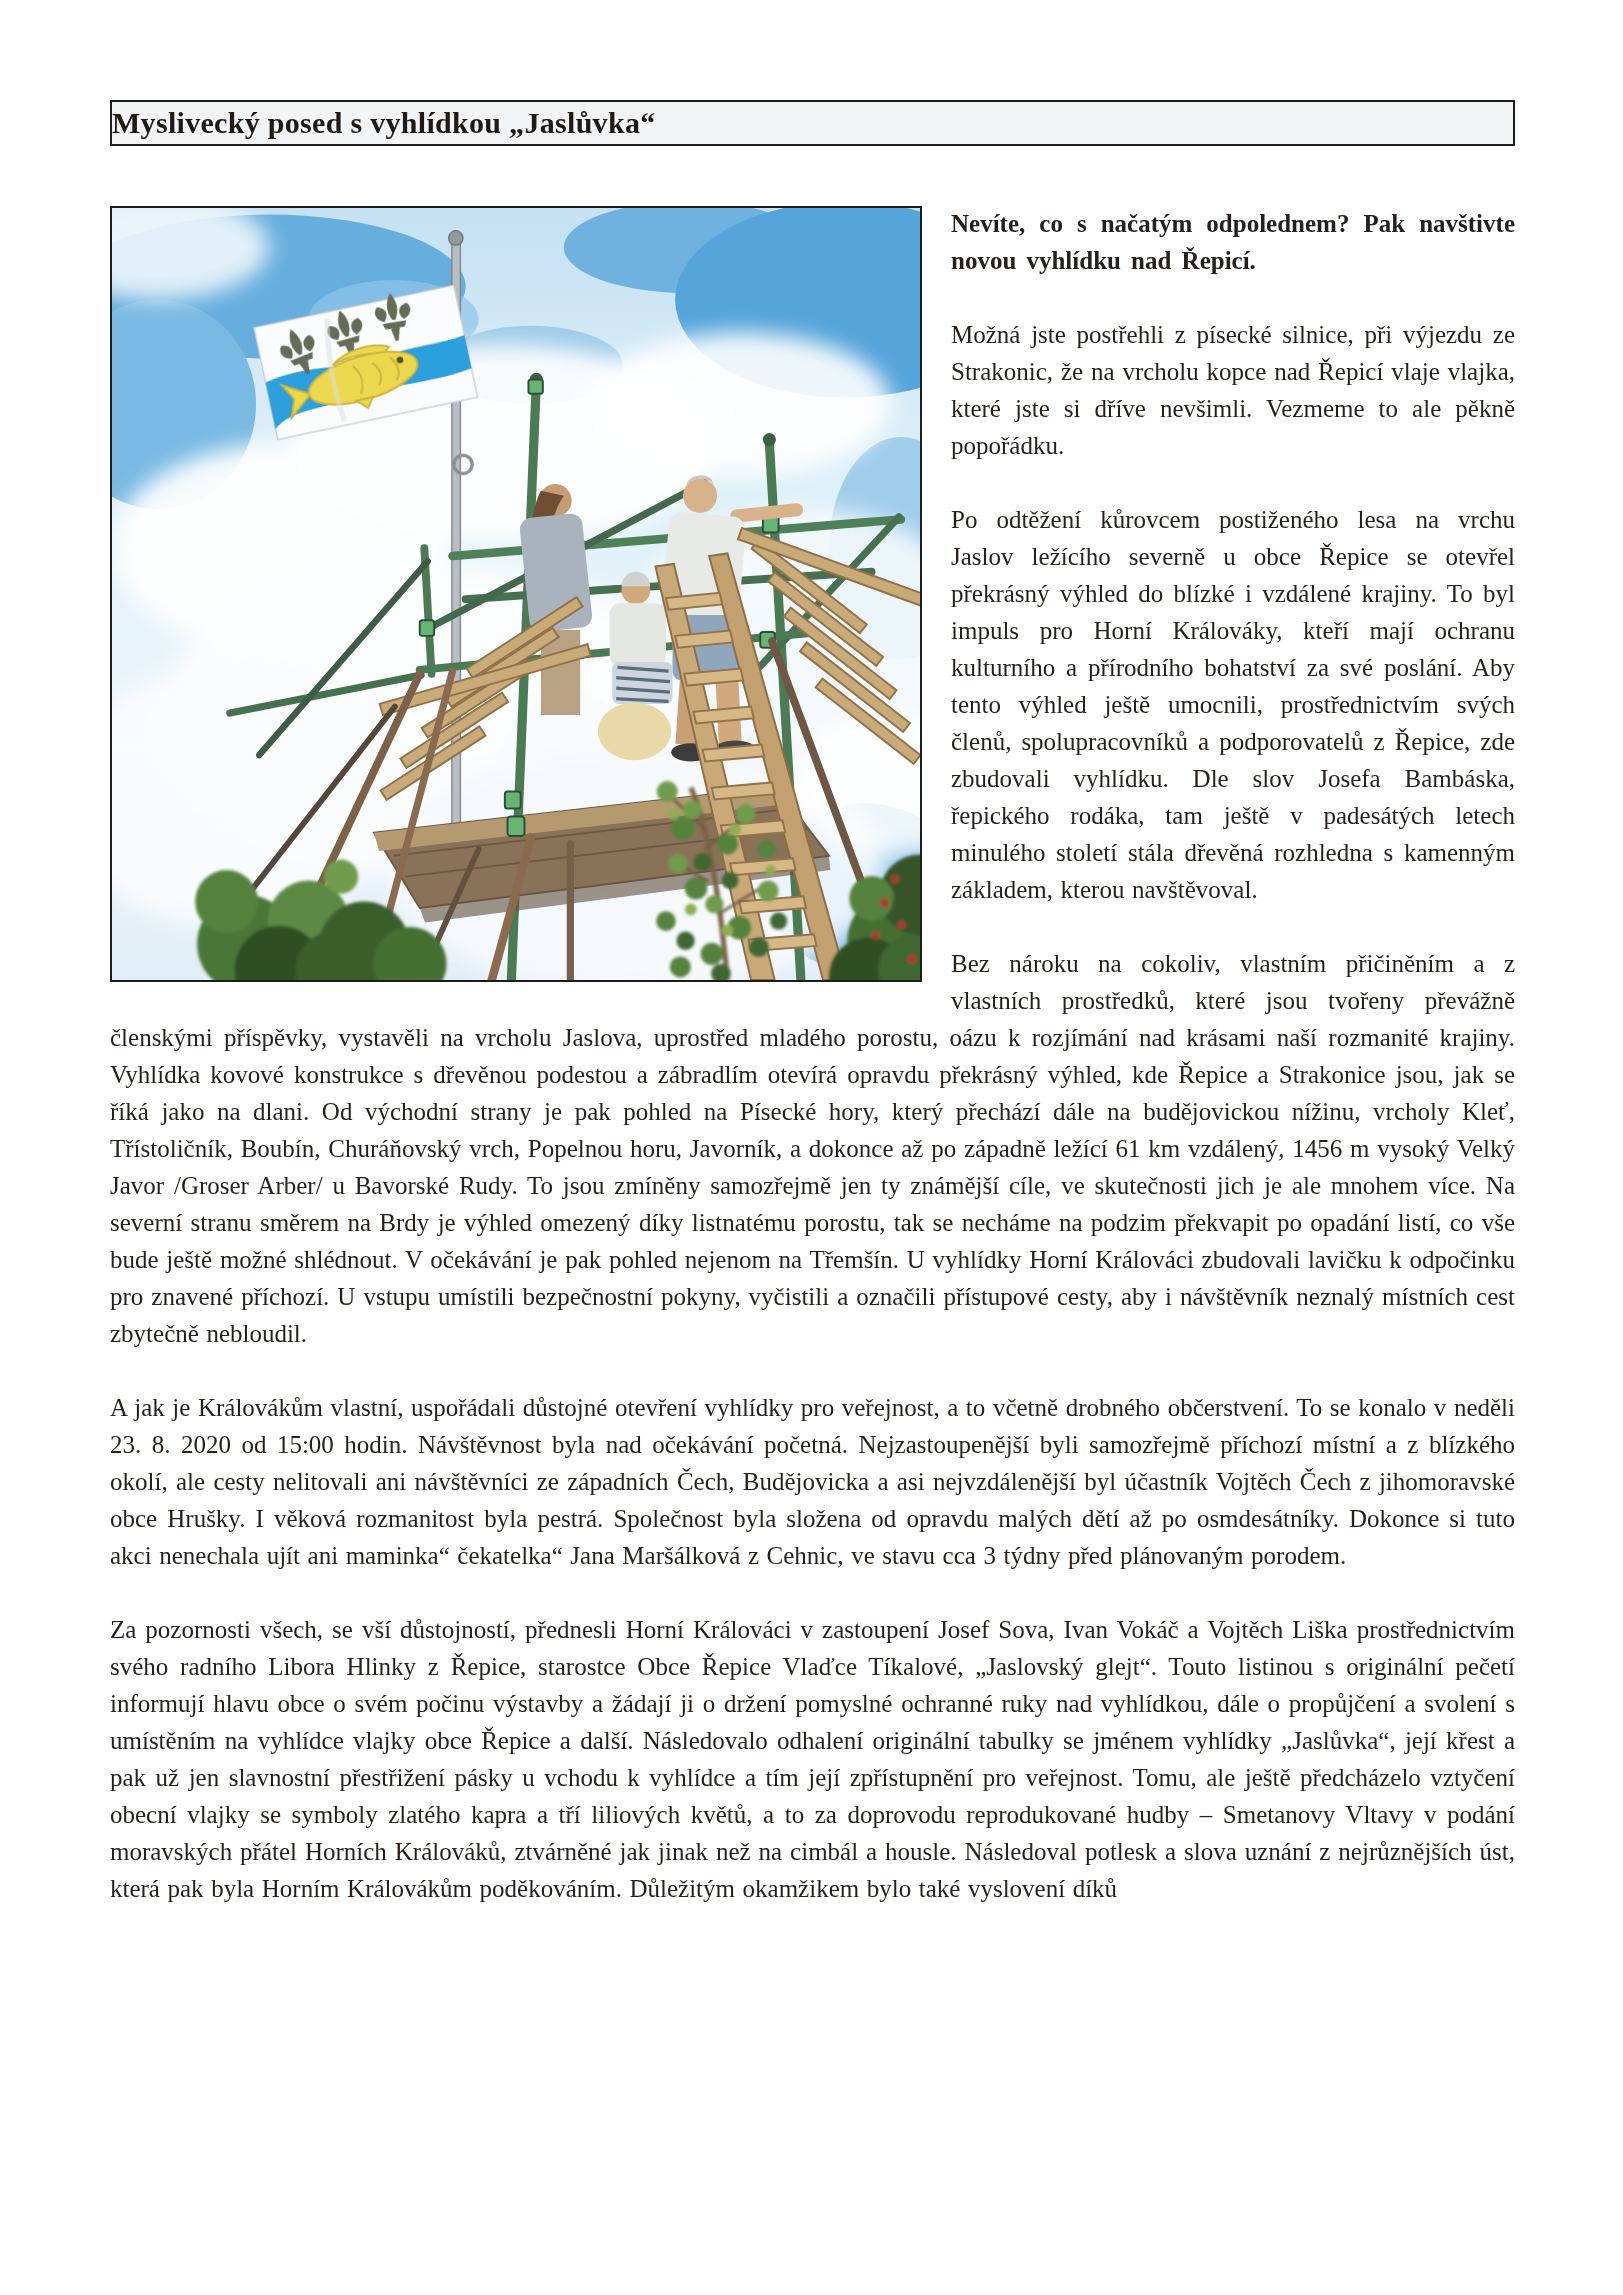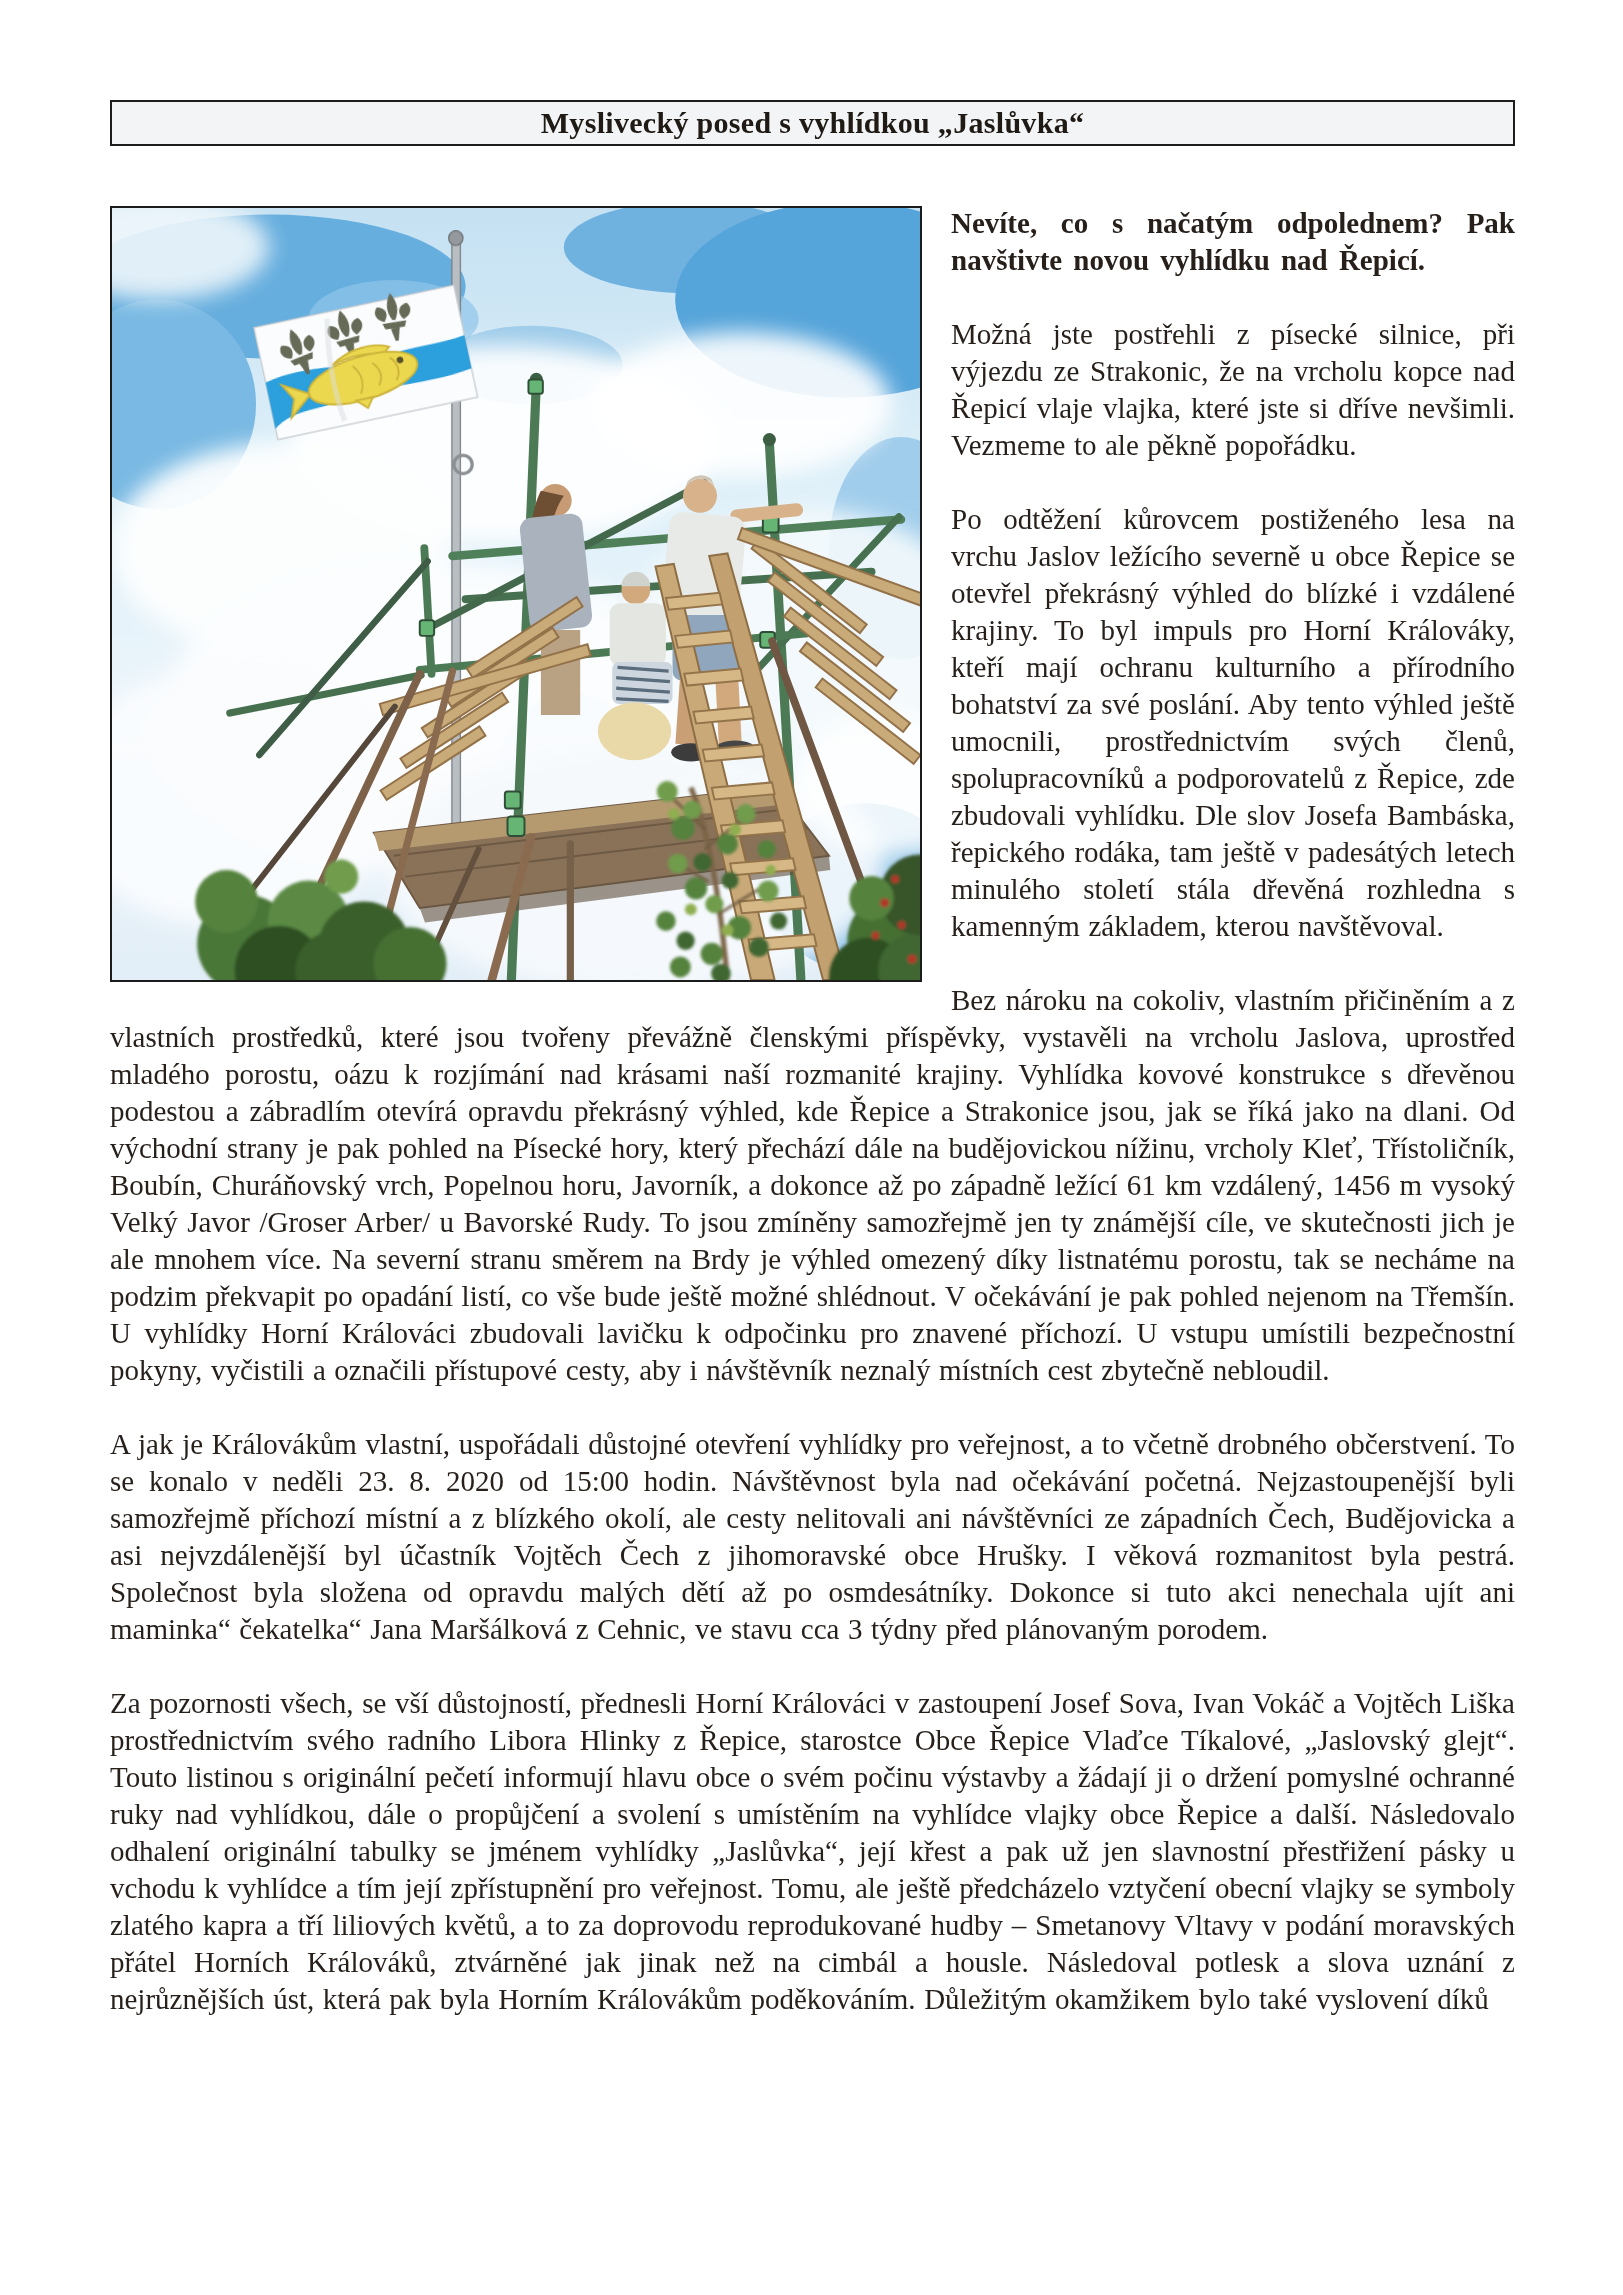--- a/index.html
+++ b/index.html
@@ -13,32 +13,31 @@
     font-family: "Liberation Serif", "DejaVu Serif", serif;
     color: #261f1a;
   }
   .title-banner {
     box-sizing: border-box;
     border: 2.6px solid #1d1d1d;
     background: #f2f4f6;
     height: 46px;
     display: flex;
     align-items: center;
-    justify-content: center;
     margin-bottom: 59px;
   }
   .title-banner h1 {
     margin: 0;
     font-size: 30px;
     font-weight: bold;
     letter-spacing: 0.3px;
     color: #201a15;
   }
   .article {
-    font-size: 29px;
+    font-size: 25px;
     line-height: 37px;
     text-align: justify;
     word-spacing: 1.3px;
   }
   .article p { margin: 0 0 37px 0; }
   .article p.lead { font-weight: bold; word-spacing: 3.9px; }
   figure.photo {
     float: left;
     width: 808px;
     height: 772px;

